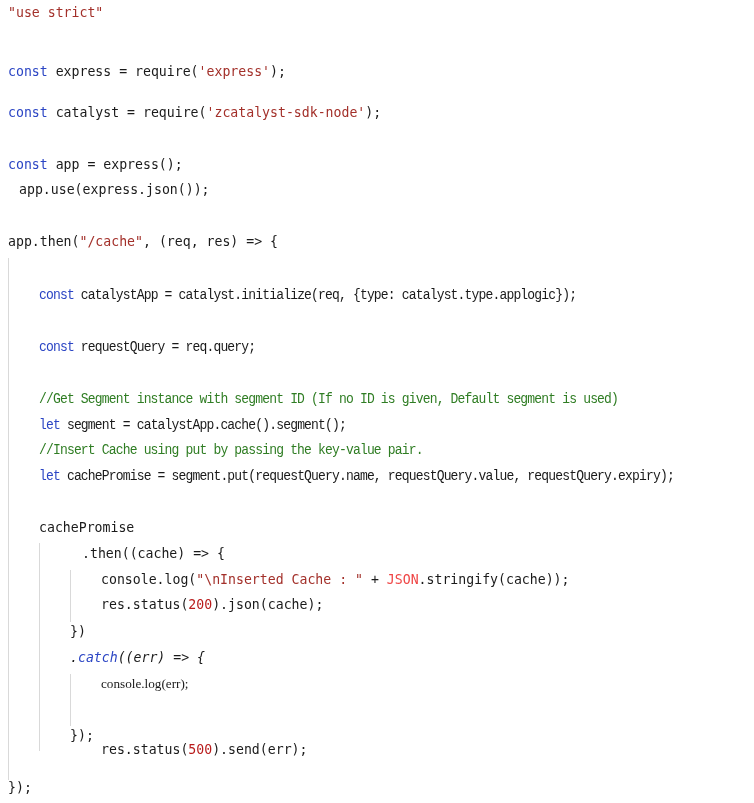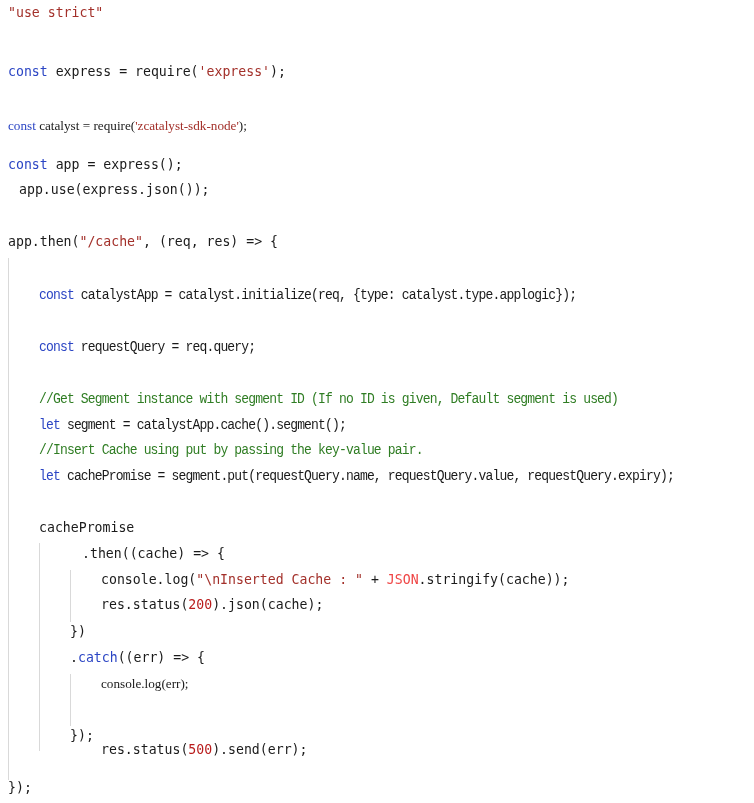--- a/index.html
+++ b/index.html
@@ -21,33 +21,33 @@
 </head>
 <body>
 
 <div class="code">
   <div class="guide" style="left:8px; top:258px; height:522px;"></div>
   <div class="guide" style="left:39px; top:543px; height:208px;"></div>
   <div class="guide" style="left:70px; top:570px; height:52px;"></div>
   <div class="guide" style="left:70px; top:674px; height:52px;"></div>
 <div class="line" style="top: 3px; left: 8px;"><span class="str">"use strict"</span></div>
     <div class="line" style="top: 62px; left: 8px; text-align: right;"><span class="kw">const</span><span> express = require(</span><span class="str">'express'</span><span>);</span></div>
-    <div class="line" style="top: 116px; left: 8px; font-family: Liberation Serif, serif;"><span class="kw">const</span><span> catalyst = require(</span><span class="str">'zcatalyst-sdk-node'</span><span>);</span></div>
+    <div class="line" style="top: 103px; left: 8px;"><span class="kw">const</span><span> catalyst = require(</span><span class="str">'zcatalyst-sdk-node'</span><span>);</span></div>
     <div class="line" style="top: 155px; left: 8px;"><span class="kw">const</span><span> app = express();</span></div>
     <div class="line" style="top: 180px; left: 8px; margin-left: 11px;"><span>app.use(express.json());</span></div>
     <div class="line" style="top: 232px; left: 8px;"><span>app.then(</span><span class="str">"/cache"</span><span>, (req, res) =&gt; {</span></div>
     <div class="line cond" style="top: 285px; left: 39px;"><span class="kw">const</span><span> catalystApp = catalyst.initialize(req, {type: catalyst.type.applogic});</span></div>
     <div class="line cond" style="top: 337px; left: 39px;"><span class="kw">const</span><span> requestQuery = req.query;</span></div>
     <div class="line cond" style="top: 389px; left: 39px;"><span class="cmt">//Get Segment instance with segment ID (If no ID is given, Default segment is used)</span></div>
     <div class="line cond" style="top: 415px; left: 39px;"><span class="kw">let</span><span> segment = catalystApp.cache().segment();</span></div>
     <div class="line cond" style="top: 440px; left: 39px;"><span class="cmt">//Insert Cache using put by passing the key-value pair.</span></div>
     <div class="line cond" style="top: 466px; left: 39px;"><span class="kw">let</span><span> cachePromise = segment.put(requestQuery.name, requestQuery.value, requestQuery.expiry);</span></div>
     <div class="line" style="top: 518px; left: 39px;"><span>cachePromise</span></div>
     <div class="line" style="top: 544px; left: 82px;"><span>.then((cache) =&gt; {</span></div>
     <div class="line" style="top: 570px; left: 101px;"><span>console.log(</span><span class="str">"\nInserted Cache : "</span><span> + </span><span class="typ">JSON</span><span>.stringify(cache));</span></div>
     <div class="line" style="top: 595px; left: 101px;"><span>res.status(</span><span class="num">200</span><span>).json(cache);</span></div>
     <div class="line" style="top: 622px; left: 70px;"><span>})</span></div>
-    <div class="line" style="top: 648px; left: 70px;"><span>.</span><span class="kw">catch</span><span>((err) =&gt; {</span></div>
+    <div class="line" style="top: 648px; left: 70px; font-style: italic;"><span>.</span><span class="kw">catch</span><span>((err) =&gt; {</span></div>
     <div class="line" style="top: 674px; left: 101px; font-family: Liberation Serif, serif;"><span>console.log(err);</span></div>
     <div class="line" style="top: 740px; left: 101px;"><span>res.status(</span><span class="num">500</span><span>).send(err);</span></div>
     <div class="line" style="top: 726px; left: 70px;"><span>});</span></div>
     <div class="line" style="top: 778px; left: 8px;"><span>});</span></div>
   </div>
 
 </body></html>

